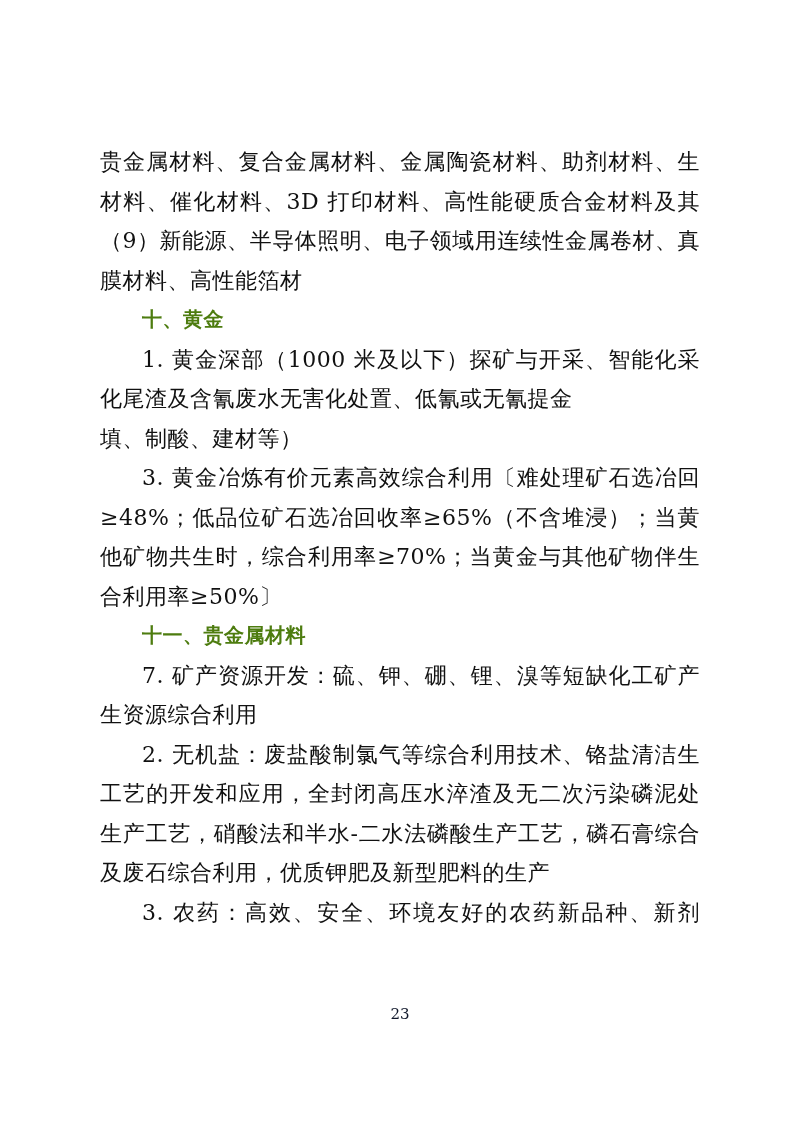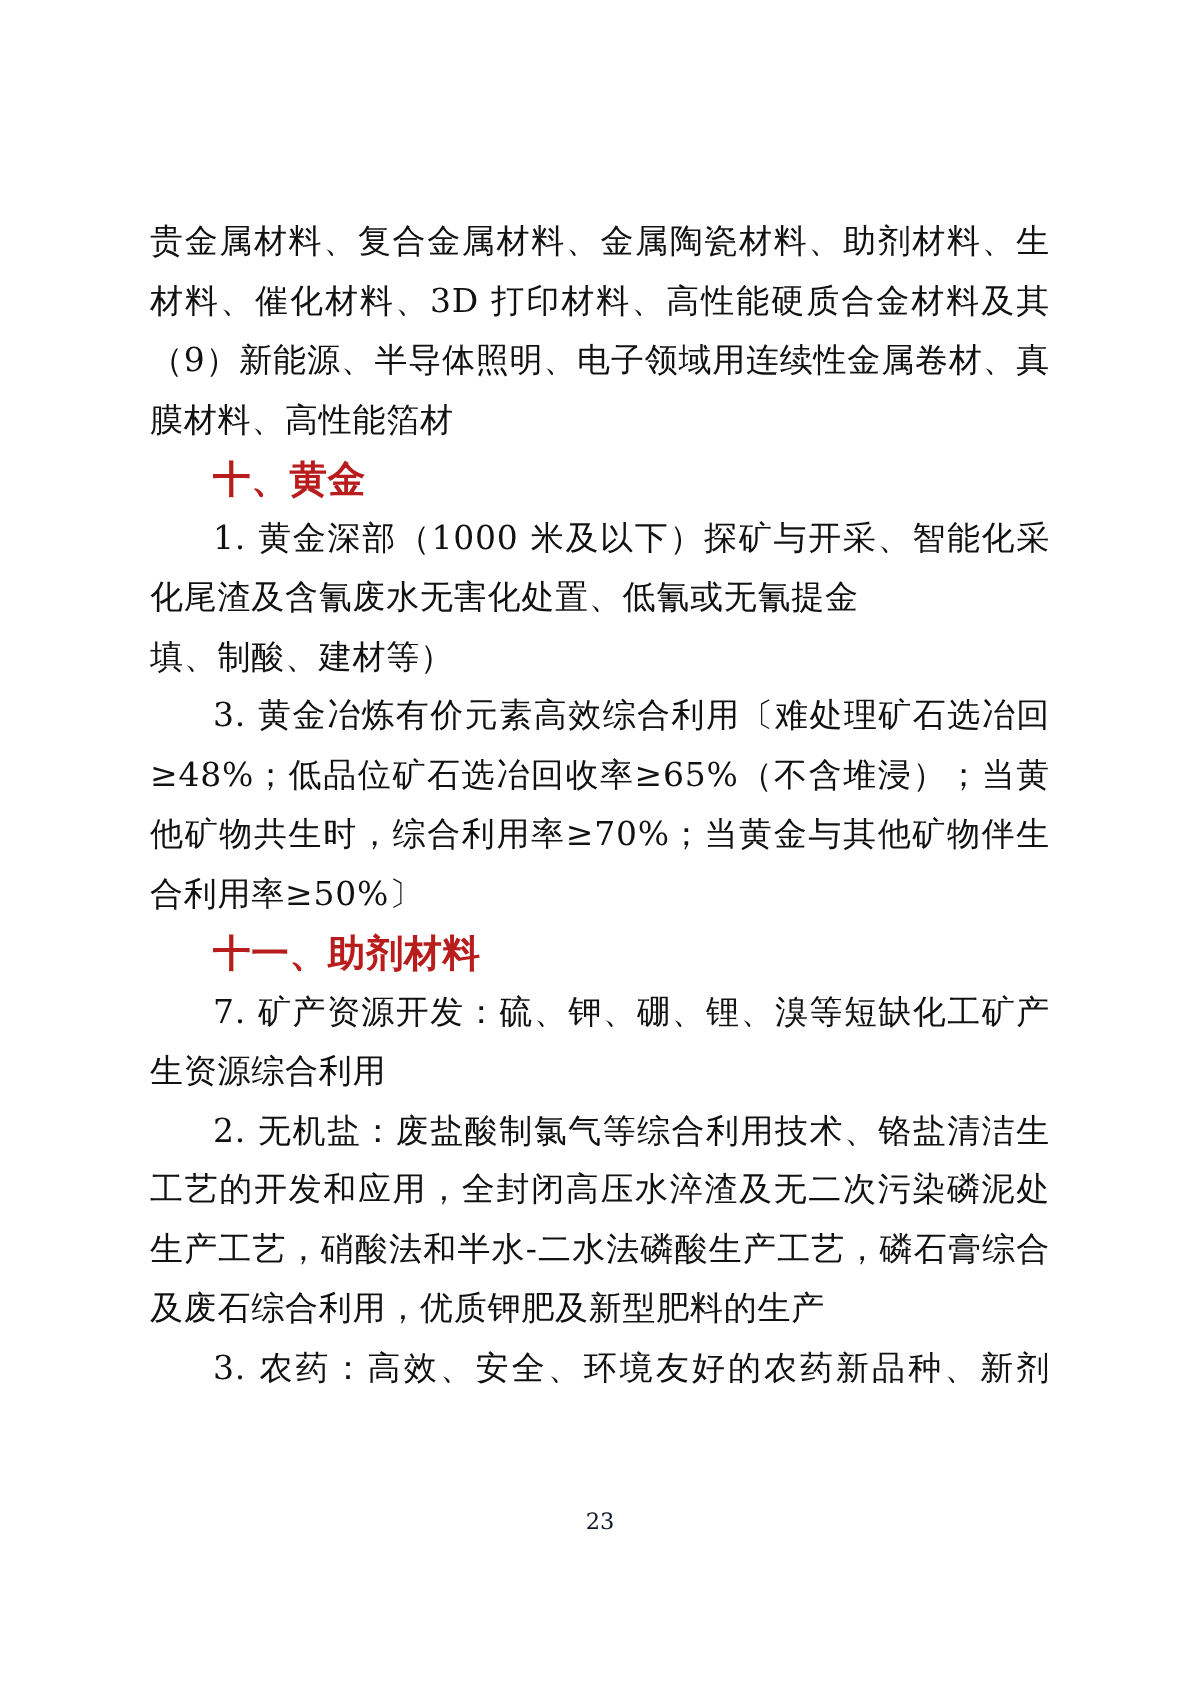--- a/index.html
+++ b/index.html
@@ -37,26 +37,26 @@
     text-align: right;
     text-align-last: left;
   }
   .ln.ind {
     padding-left: 42px;
     width: 558px;
   }
   .ln.hd {
     font-family: "DejaVu Sans", "Liberation Sans", sans-serif;
     font-weight: 700;
-    font-size: 25px;
+    font-size: 20px;
     padding-left: 42px;
     width: 558px;
     text-align: left;
     text-align-last: left;
-    color: #b91c1c;
+    color: #4d7c0f;
   }
   .footer {
     position: absolute;
     left: 0;
     top: 1002px;
     width: 800px;
     text-align: center;
     font-size: 15px;
     line-height: 24px;
     color: #0f172a;
@@ -78,21 +78,21 @@
     <div class="ln ind">1. 黄金深部（1000 米及以下）探矿与开采、智能化采选、氰</div>
     <div class="ln end">化尾渣及含氰废水无害化处置、低氰或无氰提金</div>
 
     <div class="ln end">填、制酸、建材等）</div>
 
     <div class="ln ind">3. 黄金冶炼有价元素高效综合利用〔难处理矿石选冶回收率</div>
     <div class="ln">≥48%；低品位矿石选冶回收率≥65%（不含堆浸）；当黄金与其</div>
     <div class="ln">他矿物共生时，综合利用率≥70%；当黄金与其他矿物伴生时，综</div>
     <div class="ln end">合利用率≥50%〕</div>
 
-    <div class="ln hd">十一、助剂材料</div>
+    <div class="ln hd">十一、贵金属材料</div>
 
     <div class="ln ind">7. 矿产资源开发：硫、钾、硼、锂、溴等短缺化工矿产资源</div>
     <div class="ln end">生资源综合利用</div>
 
     <div class="ln ind">2. 无机盐：废盐酸制氯气等综合利用技术、铬盐清洁生产新</div>
     <div class="ln">工艺的开发和应用，全封闭高压水淬渣及无二次污染磷泥处理黄磷</div>
     <div class="ln">生产工艺，硝酸法和半水-二水法磷酸生产工艺，磷石膏综合利用技</div>
     <div class="ln end">及废石综合利用，优质钾肥及新型肥料的生产</div>
 
     <div class="ln ind">3. 农药：高效、安全、环境友好的农药新品种、新剂型、专</div>

